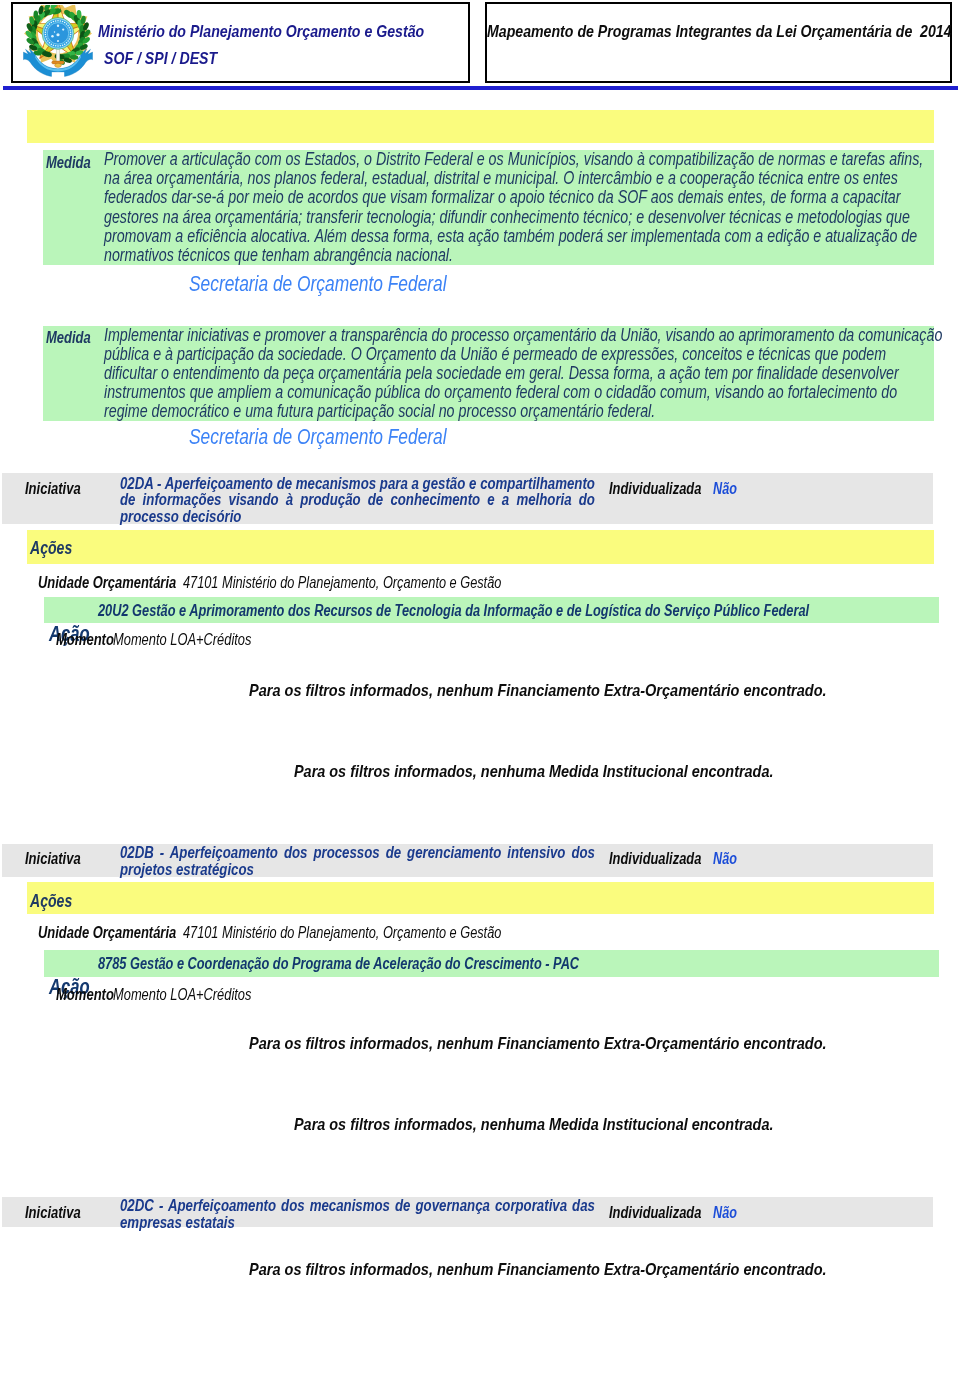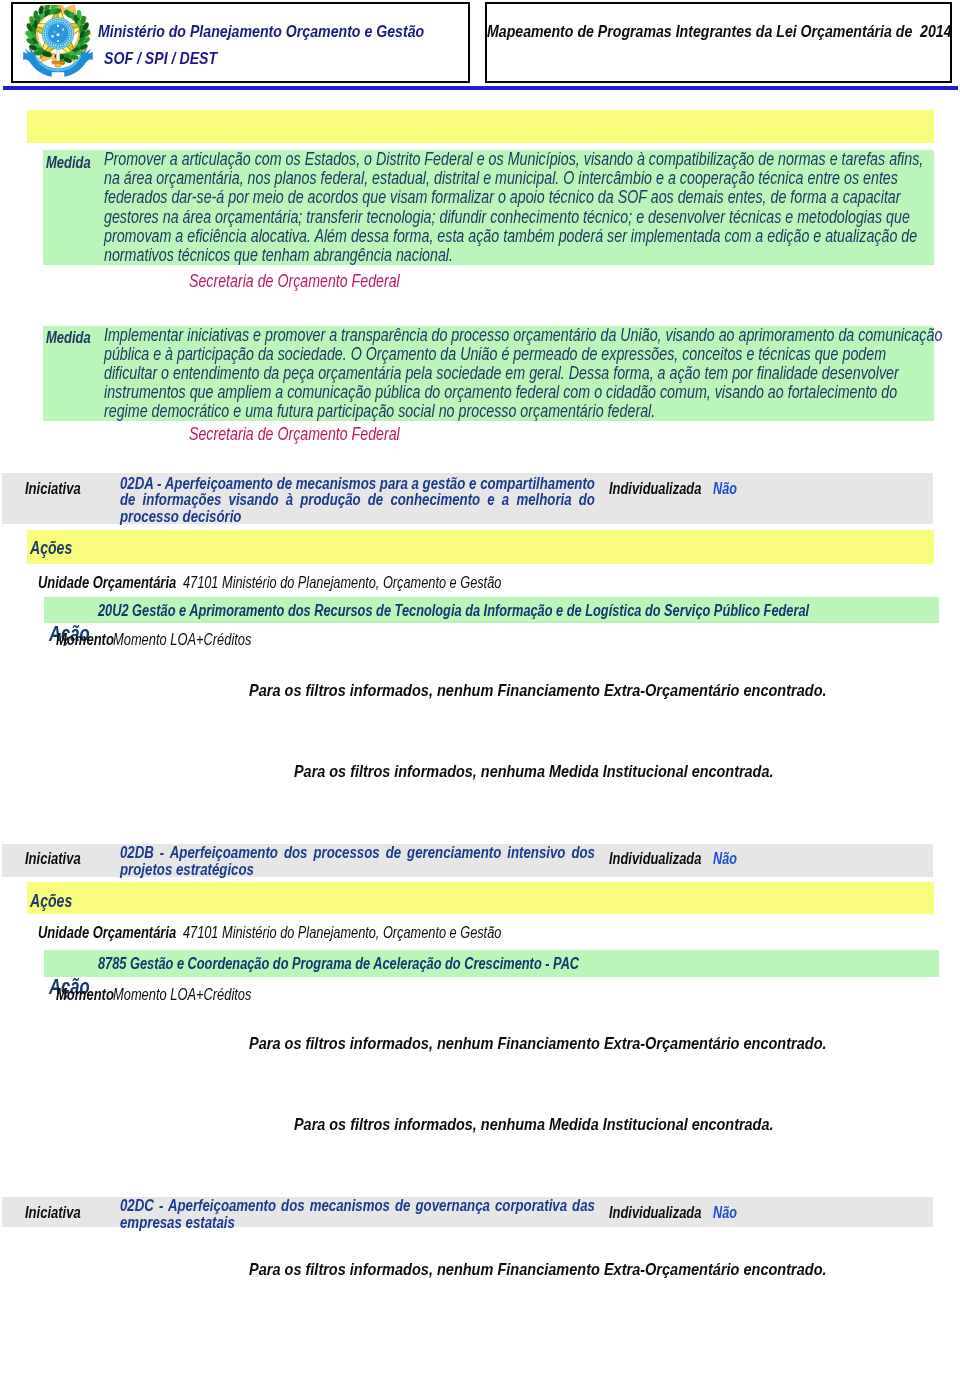--- a/index.html
+++ b/index.html
@@ -20,21 +20,21 @@
 
   
   .by{position:absolute;background:#fafc7e;}
   .bg{position:absolute;background:#baf5ba;}
   .bgr{position:absolute;background:#e6e6e6;}
 
   .hdg{position:absolute;font-weight:bold;font-size:18px;color:#1f3a63;}
   .med-lbl{position:absolute;font-weight:bold;font-size:17px;color:#1f3a63;}
   .med-body{position:absolute;font-size:17.6px;color:#1f3a63;}
   .med-body .cn{height:19.1px;line-height:19.1px;}
-  .organ{position:absolute;font-size:18px;color:#be185d;}
+  .organ{position:absolute;font-size:22px;color:#3b82f6;}
 
   .ini-lbl{position:absolute;font-weight:bold;font-size:15.7px;color:#0d0d0d;}
   .ini-txt{position:absolute;font-weight:bold;font-size:16.3px;color:#1a3a8c;
            transform:scaleX(0.8134);transform-origin:0 0;width:583.9px;
            text-align:justify;line-height:16.7px;}
   .ini-txt p{margin:0;text-align-last:justify;}
   .ini-txt p.last{text-align-last:left;}
   .indiv-l{position:absolute;font-weight:bold;font-size:16px;color:#0d0d0d;}
   .indiv-v{position:absolute;font-weight:bold;font-size:16px;color:#1d4ed8;}
 

